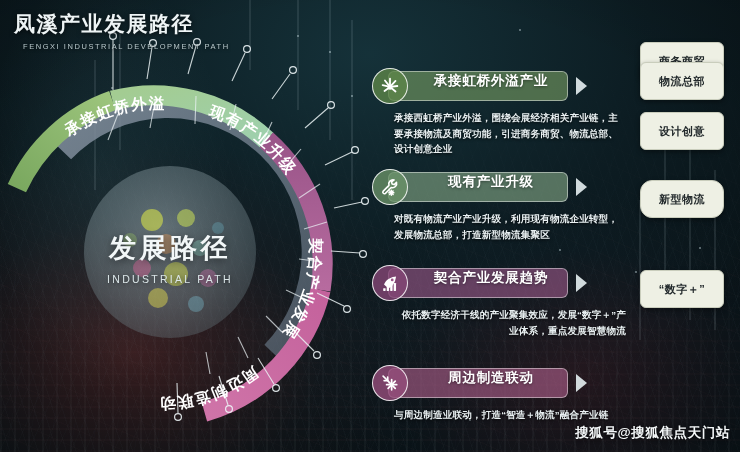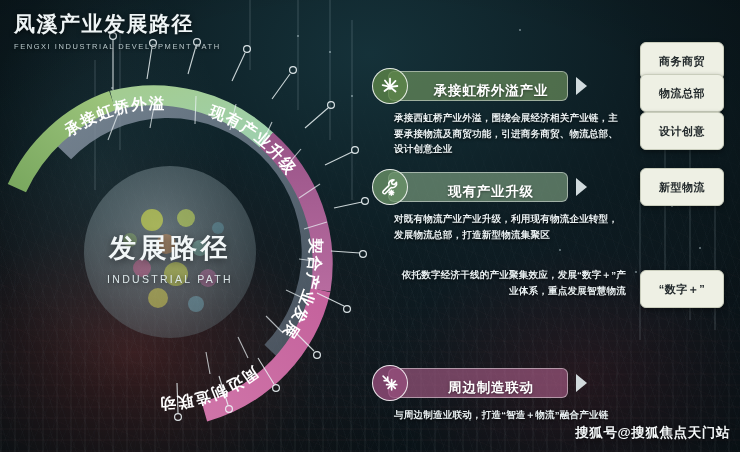--- a/index.html
+++ b/index.html
@@ -53,20 +53,21 @@
 
   
   .header { position:absolute; left:14px; top:10px; z-index:30; }
   .title-cn {
     font-size:21px; font-weight:bold; color:#eef4f5; letter-spacing:1.5px;
     text-shadow:0 1px 5px rgba(0,0,0,.7);
   }
   .title-en {
     margin-top:4px; font-size:7.5px; color:#b9c9cc; letter-spacing:1.55px;
     text-shadow:0 1px 3px rgba(0,0,0,.6);
+    margin-left:9px;
   }
 
   
   .arc-wrap { position:absolute; left:0; top:22px; width:400px; height:430px; z-index:20; }
   .arc-svg { position:absolute; left:0; top:0; }
 
   .center-label {
     position:absolute; left:72px; top:208px; width:196px; text-align:center; z-index:24;
     pointer-events:none;
   }
@@ -84,21 +85,21 @@
   .card { position:absolute; left:0; width:268px; }
   .card-head { position:relative; height:40px; }
 
   .card-icon {
     position:absolute; left:4px; top:2px; width:36px; height:36px; border-radius:50%;
     border:1.6px solid rgba(255,255,255,.85);
     display:flex; align-items:center; justify-content:center; z-index:3;
   }
   .card-pill {
     position:absolute; left:20px; top:5px; width:180px; height:30px; border-radius:6px;
-    display:flex; align-items:flex-end; justify-content:center;
+    display:flex; align-items:flex-start; justify-content:center;
     border:1px solid rgba(255,255,255,.45);
   }
   .card-pill span {
     font-size:13.5px; font-weight:bold; color:#ffffff; letter-spacing:.8px;
     margin-left:26px; text-shadow:0 1px 3px rgba(0,0,0,.45);
   }
   .card-arrow {
     position:absolute; left:208px; top:11px; width:0; height:0;
     border-left:11px solid rgba(226,236,238,.92);
     border-top:9px solid transparent; border-bottom:9px solid transparent;
@@ -348,20 +349,38 @@
               <line x1="15.4" y1="16.3" x2="11.6" y2="20.1"></line>
             </g>
           </svg>
         </div>
         <div class="card-arrow"></div>
       </div>
       <div class="card-body">对既有物流产业产业升级，利用现有物流企业转型，发展物流总部，打造新型物流集聚区</div>
     </div>
 
     <div class="card" style="top:263px;">
+      <div class="card-head">
+        <div class="card-pill" style="background:rgba(158,90,140,.60);">
+          <span>契合产业发展趋势</span>
+        </div>
+        <div class="card-icon" style="background:rgba(132,70,118,.80);">
+          <svg width="22" height="22" viewBox="0 0 24 24">
+            <path d="M5.5 13.5c2-4.5 6-7.5 11.5-8.3l1.6-.2-.3 1.6C17.5 12 14.6 15.9 10.2 18z" fill="#ffffff"></path>
+            <circle cx="14.4" cy="8.6" r="1.5" fill="#9a5287"></circle>
+            <g fill="#ffffff">
+              <rect x="4.6" y="17.6" width="2.6" height="3.2" rx=".5"></rect>
+              <rect x="8.4" y="15.9" width="2.6" height="4.9" rx=".5"></rect>
+              <rect x="12.2" y="14.0" width="2.6" height="6.8" rx=".5"></rect>
+              <rect x="16.0" y="12.0" width="2.6" height="8.8" rx=".5"></rect>
+            </g>
+          </svg>
+        </div>
+        <div class="card-arrow"></div>
+      </div>
       <div class="card-body" style="text-align:right;">依托数字经济干线的产业聚集效应，发展“数字＋”产业体系，重点发展智慧物流</div>
     </div>
 
     <div class="card" style="top:363px;">
       <div class="card-head">
         <div class="card-pill" style="background:rgba(176,96,142,.60);">
           <span>周边制造联动</span>
         </div>
         <div class="card-icon" style="background:rgba(150,78,124,.80);">
           <svg width="22" height="22" viewBox="0 0 24 24">
@@ -381,27 +400,27 @@
       </div>
       <div class="card-body">与周边制造业联动，打造“智造＋物流”融合产业链</div>
     </div>
 
   </div>
 
   <div class="tags">
     <div class="tag" style="top:42px;">
         <span>商务商贸</span>
       </div>
-    <div class="tag" style="top:62px;margin-top:12px;">
+    <div class="tag" style="top:62px;">
         <span>物流总部</span>
       </div>
     <div class="tag" style="top:112px;">
         <span>设计创意</span>
       </div>
-    <div class="tag" style="top:168px;">
+    <div class="tag" style="top:180px;border-radius:12px;">
         <span>新型物流</span>
       </div>
     <div class="tag" style="top:270px;">
         <span>“数字＋”</span>
       </div>
   </div>
 
   <div class="watermark">搜狐号@搜狐焦点天门站</div>
 
 </div>

